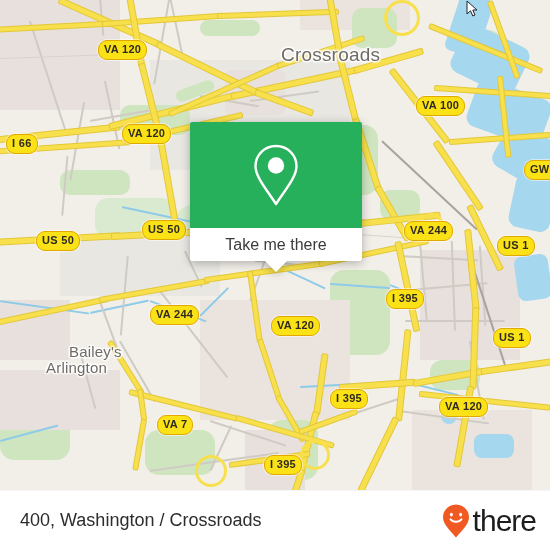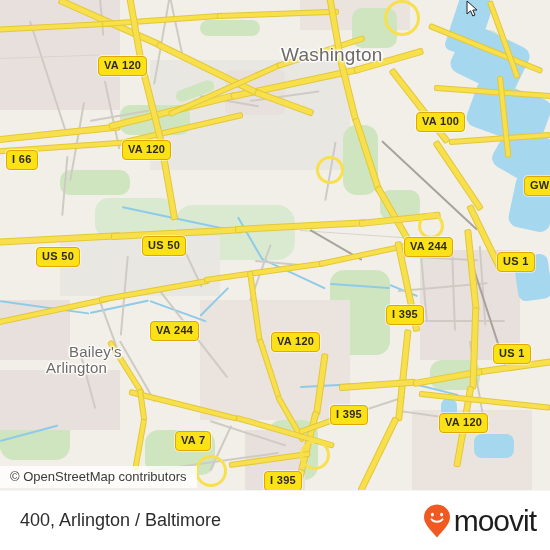--- a/index.html
+++ b/index.html
@@ -30,31 +30,30 @@
   .rd.minor{background:#cfcbc4;border-radius:1px;}
   .rd.minor2{background:#d8d4cd;border-radius:1px;}
   .rd.rail{background:#a8a39c;border-radius:1px;}
   .rd.stream{background:#8ecbe8;border-radius:1px;}
 
   
   .shield{
     position:absolute;
     background:#fbe216;
     border:1.5px solid #e0a800;
-    border-radius:4px;
+    border-radius:9px;
     color:#2e2a22;
     font-weight:bold;
     font-size:11px;
     line-height:13px;
     padding:2px 5px 3px 5px;
     white-space:nowrap;
     letter-spacing:.3px;
     font-family:"Liberation Sans", sans-serif;
     box-shadow:0 0 0 1px rgba(255,255,255,.5);
-    margin-top:16px;
   }
 
   
   .place{
     position:absolute;
     color:#6e6a66;
     font-size:19px;
     white-space:nowrap;
     text-shadow:
        1px 0 2px #fff,-1px 0 2px #fff,0 1px 2px #fff,0 -1px 2px #fff,
@@ -285,57 +284,68 @@
       <div class="rd mot" style="left:420px;top:392px;width:130px;height:4px;transform:rotate(6deg);"></div>
       <div class="rd mot" style="left:300px;top:430px;width:60px;height:4px;transform:rotate(-20deg);"></div>
       <div class="rd mot" style="left:230px;top:463px;width:80px;height:4px;transform:rotate(-8deg);"></div>
 
       <div style="position:absolute;left:316px;top:156px;width:22px;height:22px;border:3px solid #f7e04b;border-radius:50%;"></div>
       <div style="position:absolute;left:195px;top:455px;width:26px;height:26px;border:3px solid #f7e04b;border-radius:50%;"></div>
       <div style="position:absolute;left:384px;top:0px;width:30px;height:30px;border:3px solid #f7e04b;border-radius:50%;"></div>
       <div style="position:absolute;left:418px;top:213px;width:20px;height:20px;border:3px solid #f7e04b;border-radius:50%;"></div>
       <div style="position:absolute;left:300px;top:440px;width:24px;height:24px;border:3px solid #f7e04b;border-radius:50%;"></div>
 
-      <div class="place" style="left:281px;top:44px;">Washington</div>
+      <div class="place" style="left:281px;top:44px;">Crossroads</div>
       <div class="place small" style="left:33px;top:344px;">Bailey's</div>
       <div class="place small" style="left:10px;top:360px;">Arlington</div>
 
       <div class="shield" style="left:98px;top:40px;">VA 120</div>
       <div class="shield" style="left:416px;top:96px;">VA 100</div>
       <div class="shield" style="left:122px;top:124px;">VA 120</div>
       <div class="shield" style="left:6px;top:134px;text-align:right;">I 66</div>
       <div class="shield" style="left:524px;top:160px;">GWM</div>
       <div class="shield" style="left:142px;top:220px;">US 50</div>
       <div class="shield" style="left:404px;top:221px;">VA 244</div>
       <div class="shield" style="left:36px;top:231px;">US 50</div>
       <div class="shield" style="left:497px;top:236px;">US 1</div>
       <div class="shield" style="left:386px;top:289px;">I 395</div>
       <div class="shield" style="left:150px;top:305px;">VA 244</div>
       <div class="shield" style="left:271px;top:316px;">VA 120</div>
       <div class="shield" style="left:493px;top:328px;">US 1</div>
       <div class="shield" style="left:330px;top:389px;">I 395</div>
       <div class="shield" style="left:439px;top:397px;">VA 120</div>
-      <div class="shield" style="left:175px;top:415px;">VA 7</div>
+      <div class="shield" style="left:157px;top:415px;">VA 7</div>
       <div class="shield" style="left:264px;top:455px;">I 395</div>
 
       <svg class="cursor" width="14" height="18" viewBox="0 0 14 18">
         <path d="M1 1 L1 14 L4.5 10.8 L6.8 16 L9 15 L6.8 10 L11 10 Z" fill="#ffffff" stroke="#222" stroke-width="1"></path>
       </svg>
     </div>
 
-
-    <div class="attrib">© OpenStreetMap contributors</div>
+    <div class="callout">
+      <div class="callout-head" style="background: rgb(38, 176, 92);">
+        <svg width="52" height="66" viewBox="0 0 52 66">
+          <path d="M26 4 C14.5 4 5.5 13 5.5 24.2 C5.5 35 17 48 26 62 C35 48 46.5 35 46.5 24.2 C46.5 13 37.5 4 26 4 Z" fill="none" stroke="#ffffff" stroke-width="2.4" stroke-linejoin="round"></path>
+          <circle cx="26" cy="23.5" r="8.2" fill="#ffffff"></circle>
+        </svg>
+      </div>
+      <div class="callout-body">
+        <span class="callout-label">Take me there</span>
+      </div>
+      <div class="callout-tail"></div>
+    </div>
+
   </div>
 
   <div class="footer">
-    <div class="footer-title">400, Arlington / Baltimore</div>
+    <div class="footer-title">400, Washington / Crossroads</div>
     <div class="brand">
       <svg width="30" height="36" viewBox="0 0 30 36">
         <path d="M15 1.5 C7.8 1.5 2 7.2 2 14.2 C2 21.6 9.4 27.6 15 34.5 C20.6 27.6 28 21.6 28 14.2 C28 7.2 22.2 1.5 15 1.5 Z" fill="#f05a22"></path>
         <ellipse cx="10.4" cy="11.6" rx="1.5" ry="1.9" fill="#ffffff"></ellipse>
         <ellipse cx="19.6" cy="11.6" rx="1.5" ry="1.9" fill="#ffffff"></ellipse>
         <path d="M9.5 16.2 C11.6 19.6 18.4 19.6 20.5 16.2" fill="none" stroke="#ffffff" stroke-width="1.9" stroke-linecap="round"></path>
       </svg>
-      <span class="brand-word">moovit</span>
+      <span class="brand-word">there</span>
     </div>
   </div>
 
 </div>
 
 </body></html>

